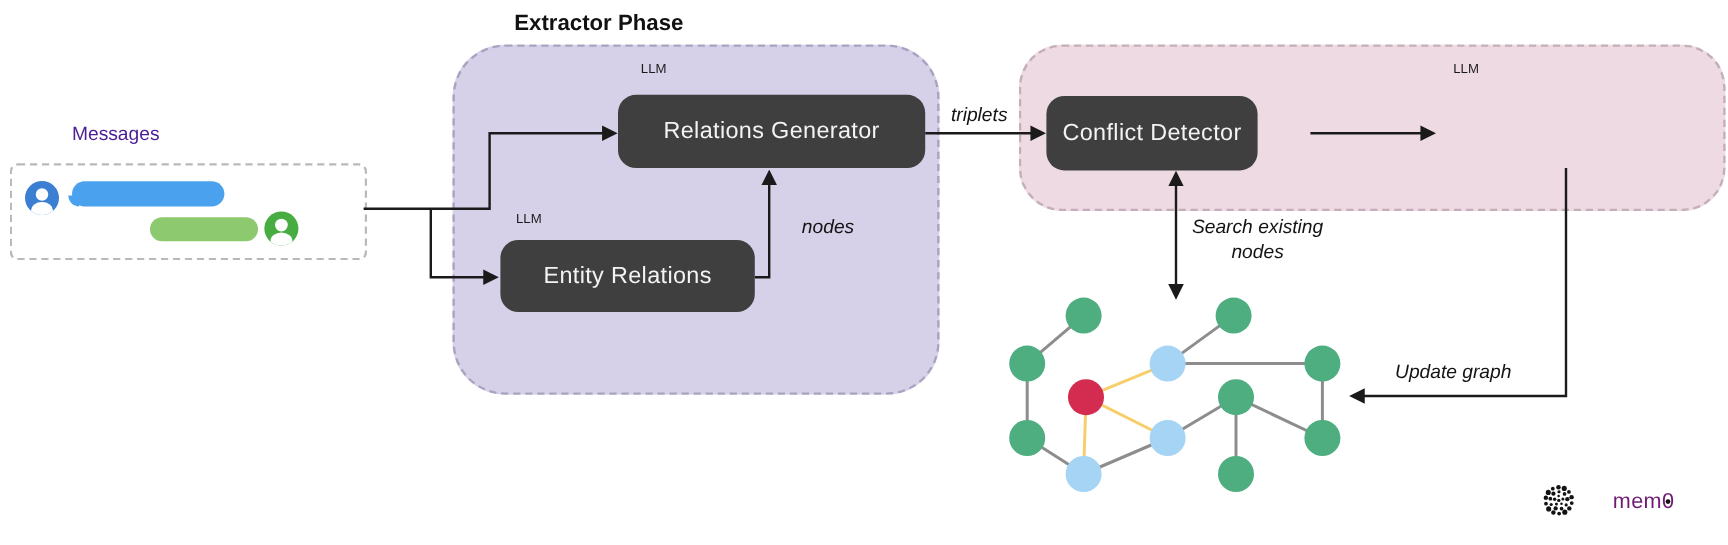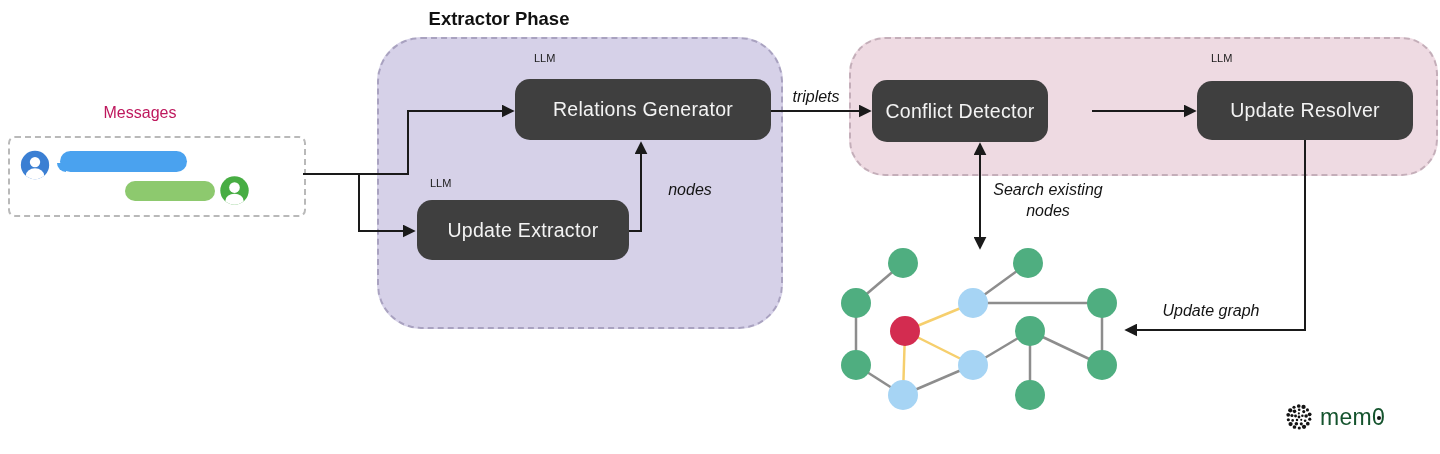--- a/index.html
+++ b/index.html
@@ -26,35 +26,35 @@
   .llm-label{position:absolute;z-index:6;font-size:11px;color:#1b1b1b;}
   .llm-relations{left:534px;top:52px;}
   .llm-entity{left:430px;top:177px;}
   .llm-resolver{left:1211px;top:52px;}
   .flow-label{position:absolute;z-index:6;font-style:italic;font-size:16px;color:#141414;text-align:center;}
   .lbl-triplets{left:781px;top:88px;width:70px;}
   .lbl-nodes{left:655px;top:181px;width:70px;font-size:16px;}
   .lbl-search{left:983px;top:180px;width:130px;font-size:16px;line-height:1.3;}
   .lbl-update-graph{left:1146px;top:302px;width:130px;font-size:16px;}
   .messages-label{position:absolute;left:60px;top:104px;width:160px;z-index:6;
-    font-size:16px;color:#be185d;text-align:center;}
+    font-size:16px;color:#4c1d95;text-align:left;}
   .messages-box{position:absolute;left:8px;top:136px;width:294px;height:77px;z-index:2;
     border:2px dashed var(--messages-border);border-radius:7px;}
   .avatar{position:absolute;}
   .avatar-blue{left:10px;top:12px;width:30px;height:30px;}
   .avatar-green{left:208px;top:36px;width:33px;height:33px;}
   .bubble{position:absolute;}
   .bubble-blue{left:50px;top:13px;width:127px;height:21px;border-radius:11px;background:var(--bubble-blue);}
   .bubble-blue::after{content:'';position:absolute;left:-3px;bottom:0;width:9px;height:9px;
     background:var(--bubble-blue);border-bottom-left-radius:10px;}
   .bubble-green{left:115px;top:43px;width:90px;height:20px;border-radius:10px;background:var(--bubble-green);}
   .graph-label{position:absolute;left:955px;top:418px;width:180px;z-index:6;
     font-size:16.5px;color:#2a2a2a;text-align:center;}
   .logo{position:absolute;left:1284px;top:402px;z-index:6;display:flex;align-items:center;gap:6px;}
-  .logo-text{font-size:23px;color:#14532d;letter-spacing:.3px;display:flex;align-items:center;}
+  .logo-text{font-size:18px;color:#701a75;letter-spacing:.3px;display:flex;align-items:center;margin-left:24px;}
   .logo-zero{position:relative;}
   .logo-zero::after{content:'';position:absolute;left:50%;top:55%;width:4px;height:4px;
     border-radius:50%;background:#131313;transform:translate(-50%,-50%);}
   .connector{stroke:var(--line);stroke-width:2;fill:none;}
 </style>
 </head>
 <body>
 
 <div class="stage">
 
@@ -138,33 +138,30 @@
     </svg>
   </div>
 
   <div class="phase-title title-extraction">Extractor Phase</div>
   <div class="llm-label llm-relations">LLM</div>
   <div class="dark-box box-relations">
     <span>Relations Generator</span>
   </div>
   <div class="llm-label llm-entity">LLM</div>
   <div class="dark-box box-entity">
-    <span>Update Extractor</span>
+    <span>Entity Relations</span>
   </div>
   <div class="flow-label lbl-nodes">nodes</div>
 
   <div class="flow-label lbl-triplets">triplets</div>
 
   <div class="dark-box box-conflict">
     <span>Conflict Detector</span>
   </div>
   <div class="llm-label llm-resolver">LLM</div>
-  <div class="dark-box box-resolver">
-    <span>Update Resolver</span>
-  </div>
 
   <div class="flow-label lbl-search">Search existing nodes</div>
   <div class="flow-label lbl-update-graph">Update graph</div>
 
 
   <div class="logo">
     <svg width="30" height="30" viewBox="0 0 30 30">
       <g fill="#131313">
           <circle cx="25.78" cy="17.19" r="1.57"></circle>
           <circle cx="23.76" cy="21.65" r="1.85"></circle>

